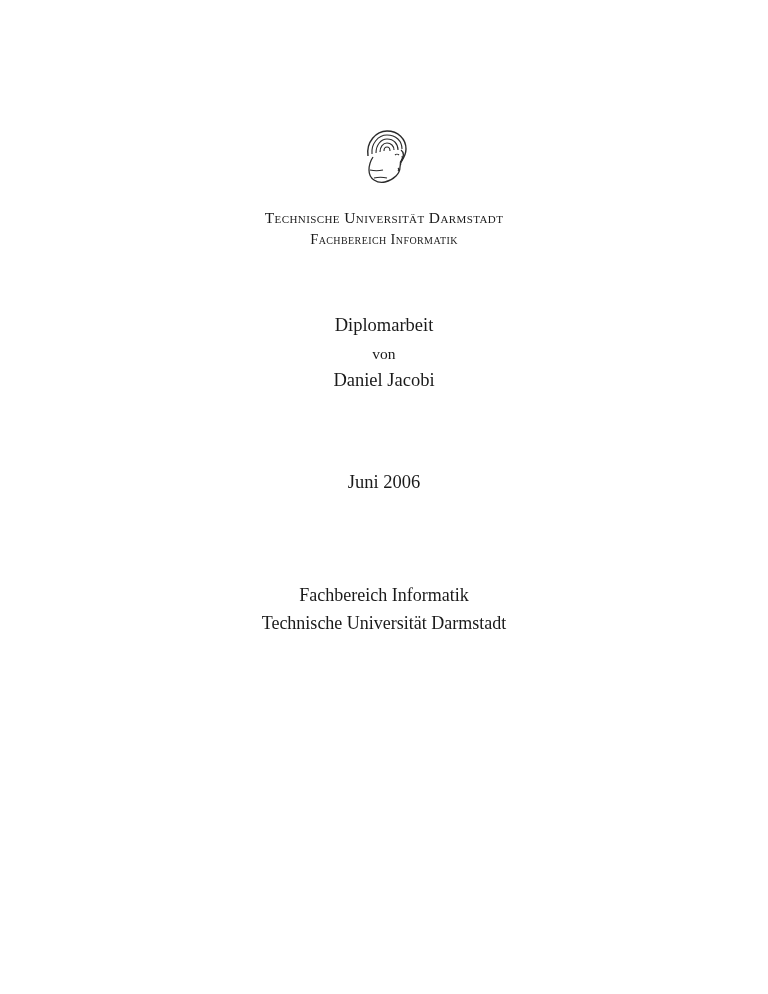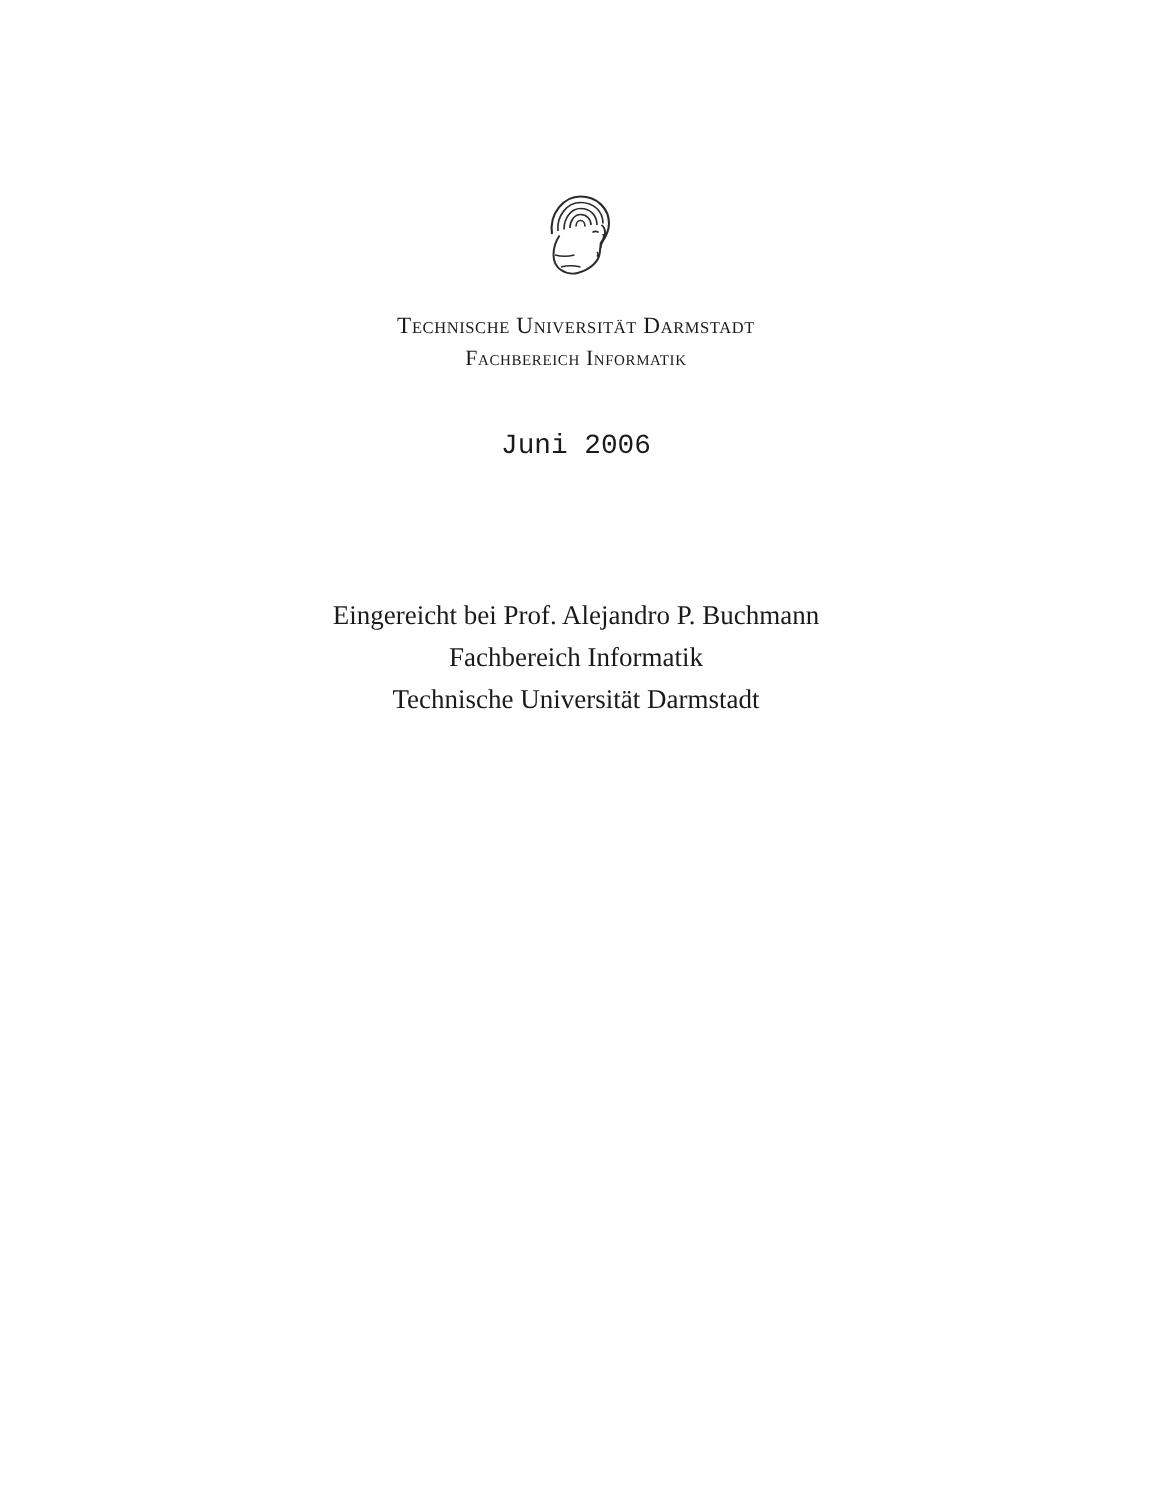--- a/index.html
+++ b/index.html
@@ -80,23 +80,22 @@
     display: block;
     font-size: 15.5px;
   }
   .author {
     display: block;
     font-size: 18.5px;
   }
 
   
   .date-block {
-    margin-top: 36px;
+    margin-top: 76px;
     text-align: center;
-    font-family: Liberation Mono, monospace;
   }
   .date {
     font-size: 18.5px;
   }
 
   
   .supervision {
     margin-top: 88px;
     text-align: center;
     line-height: 1.56;
@@ -138,24 +137,28 @@
       </g>
     </svg>
   </div>
 
   <div class="institution">
     <span class="inst-line">Technische Universität Darmstadt</span>
     <span class="inst-line second">Fachbereich Informatik</span>
   </div>
 
 
+  <div class="author-block">
+    <span class="doc-type">Diplomarbeit</span>
+    <span class="von">von</span>
+    <span class="author">Daniel Jacobi</span>
+  </div>
 
   <div class="date-block">
     <span class="date">Juni 2006</span>
   </div>
 
   <div class="supervision">
-    <span class="sup-line">Eingereicht bei Prof. Alejandro P. Buchmann</span>
     <span class="sup-line">Fachbereich Informatik</span>
     <span class="sup-line">Technische Universität Darmstadt</span>
   </div>
 
 </div>
 
 </body></html>

